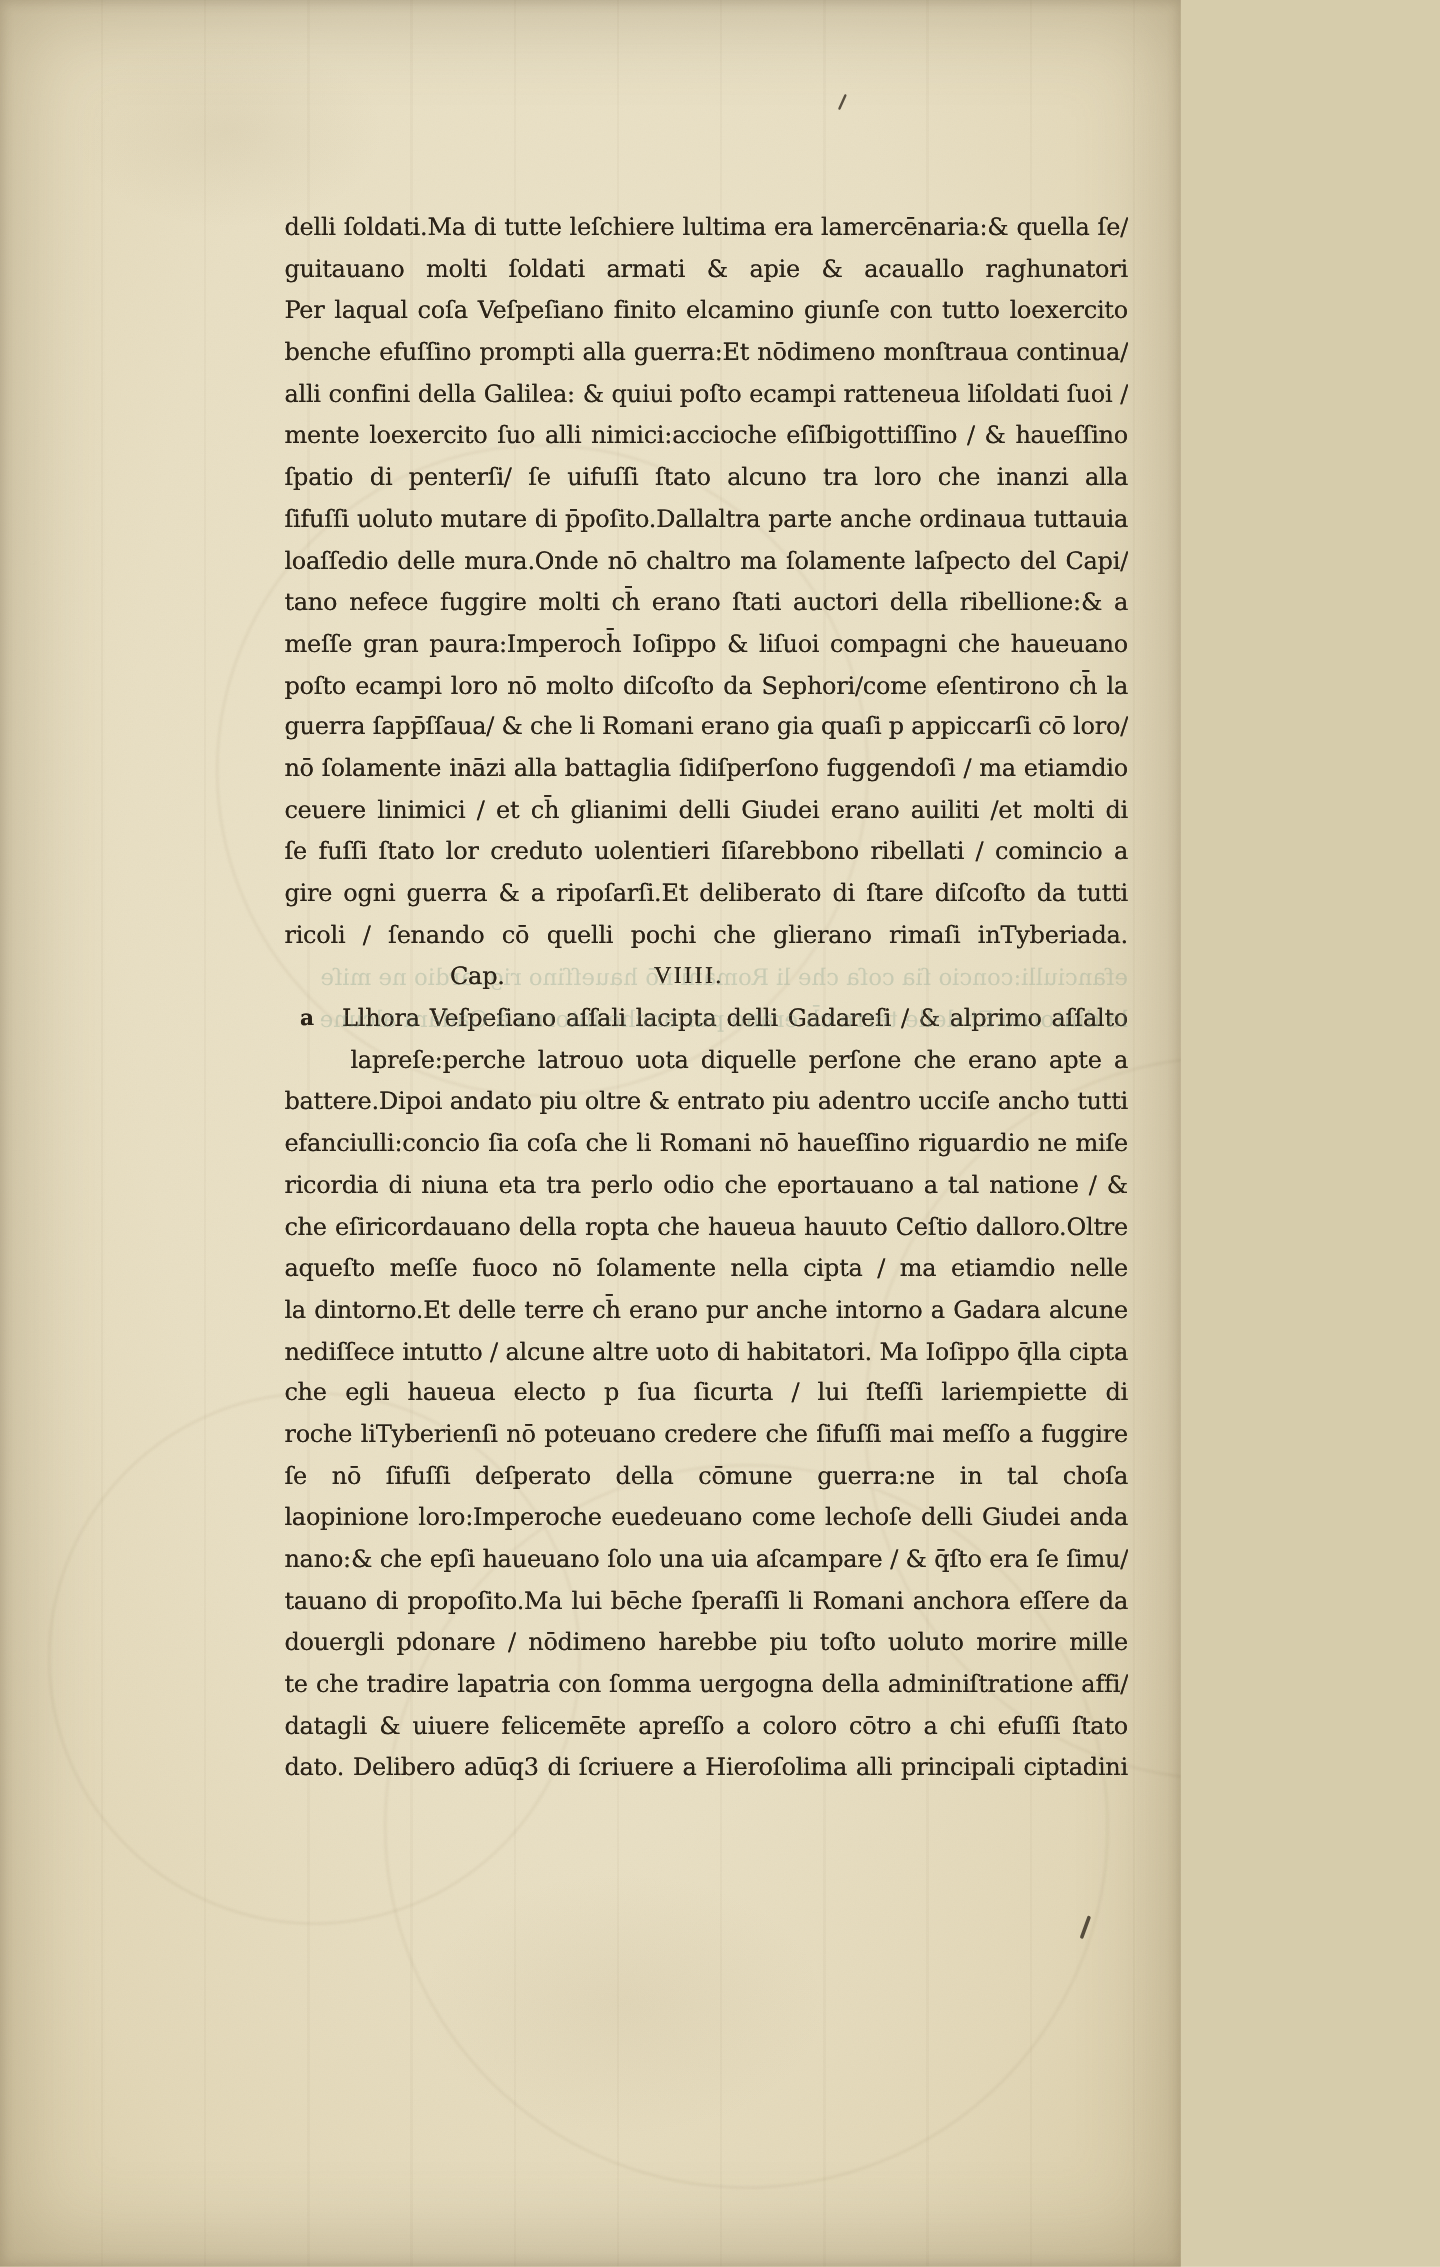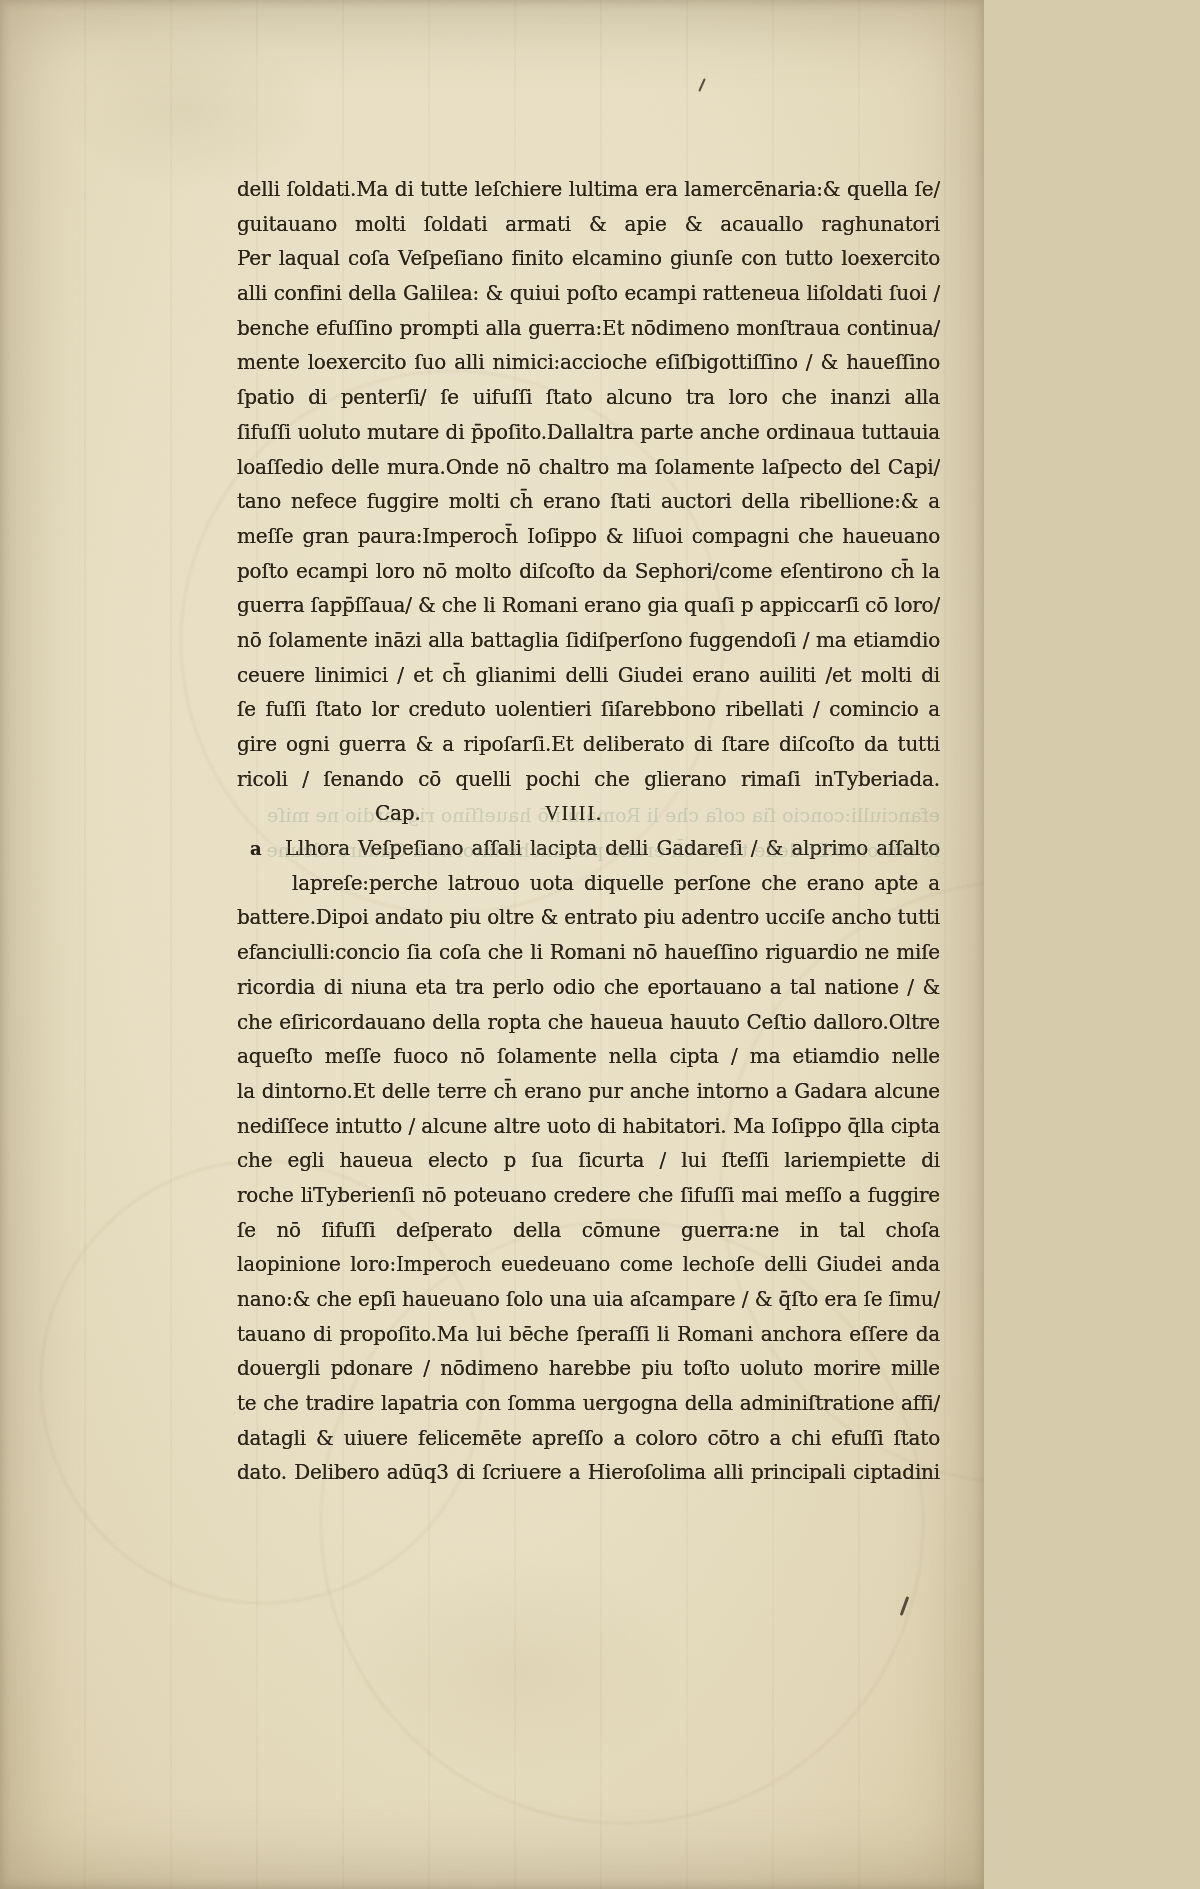--- a/index.html
+++ b/index.html
@@ -86,22 +86,22 @@
 
   <div class="pen-mark mark-top"></div>
   <div class="pen-mark mark-bottom"></div>
 
   <div class="textblock">
 
     <div>
         <div class="line">delli ſoldati.Ma di tutte leſchiere lultima era lamercēnaria:&amp; quella ſe/</div>
         <div class="line">guitauano molti ſoldati armati &amp; apie &amp; acauallo raghunatori dellarmi.</div>
         <div class="line">Per laqual coſa Veſpeſiano finito elcamino giunſe con tutto loexercito</div>
+        <div class="line">benche efuſſino prompti alla guerra:Et nōdimeno monſtraua continua/</div>
         <div class="line">alli confini della Galilea: &amp; quiui poſto ecampi ratteneua liſoldati ſuoi /</div>
-        <div class="line">benche efuſſino prompti alla guerra:Et nōdimeno monſtraua continua/</div>
         <div class="line">mente loexercito ſuo alli nimici:accioche eſiſbigottiſſino / &amp; haueſſino</div>
         <div class="line">ſpatio di penterſi/ ſe uifuſſi ſtato alcuno tra loro che inanzi alla battaglia</div>
         <div class="line">ſifuſſi uoluto mutare di p̄poſito.Dallaltra parte anche ordinaua tuttauia</div>
         <div class="line">loaſſedio delle mura.Onde nō chaltro ma ſolamente laſpecto del Capi/</div>
         <div class="line">tano nefece fuggire molti ch̄ erano ſtati auctori della ribellione:&amp; a tutti</div>
         <div class="line">meſſe gran paura:Imperoch̄ Ioſippo &amp; liſuoi compagni che haueuano</div>
         <div class="line">poſto ecampi loro nō molto diſcoſto da Sephori/come eſentirono ch̄ la</div>
         <div class="line">guerra ſapp̄ſſaua/ &amp; che li Romani erano gia quaſi p appiccarſi cō loro/</div>
         <div class="line">nō ſolamente ināzi alla battaglia ſidiſperſono fuggendoſi / ma etiamdio</div>
         <div class="line">ceuere linimici / et ch̄ glianimi delli Giudei erano auiliti /et molti di loro</div>
@@ -128,21 +128,21 @@
         <div class="line">battere.Dipoi andato piu oltre &amp; entrato piu adentro ucciſe ancho tutti</div>
         <div class="line">efanciulli:concio ſia coſa che li Romani nō haueſſino riguardio ne miſe</div>
         <div class="line">ricordia di niuna eta tra perlo odio che eportauano a tal natione / &amp; per</div>
         <div class="line">che eſiricordauano della ropta che haueua hauuto Ceſtio dalloro.Oltre</div>
         <div class="line">aqueſto meſſe fuoco nō ſolamente nella cipta / ma etiamdio nelle caſtel</div>
         <div class="line">la dintorno.Et delle terre ch̄ erano pur anche intorno a Gadara alcune</div>
         <div class="line">nediſſece intutto / alcune altre uoto di habitatori. Ma Ioſippo q̄lla cipta</div>
         <div class="line">che egli haueua electo p ſua ſicurta / lui ſteſſi lariempiette di paura:Impe</div>
         <div class="line">roche liTyberienſi nō poteuano credere che ſifuſſi mai meſſo a fuggire</div>
         <div class="line">ſe nō ſifuſſi deſperato della cōmune guerra:ne in tal choſa glingannaua</div>
-        <div class="line">laopinione loro:Imperoch euedeuano come lechoſe delli Giudei anda</div>
+        <div class="line">laopinione loro:Imperoche euedeuano come lechoſe delli Giudei anda</div>
         <div class="line">nano:&amp; che epſi haueuano ſolo una uia aſcampare / &amp; q̄ſto era ſe ſimu/</div>
         <div class="line">tauano di propoſito.Ma lui bēche ſperaſſi li Romani anchora eſſere da</div>
         <div class="line">douergli pdonare / nōdimeno harebbe piu toſto uoluto morire mille uol/</div>
         <div class="line">te che tradire lapatria con ſomma uergogna della adminiſtratione affi/</div>
         <div class="line">datagli &amp; uiuere felicemēte apreſſo a coloro cōtro a chi efuſſi ſtato man</div>
         <div class="line">dato. Delibero adūq3 di ſcriuere a Hieroſolima alli principali ciptadini /</div>
       </div>
 
   </div>
 

